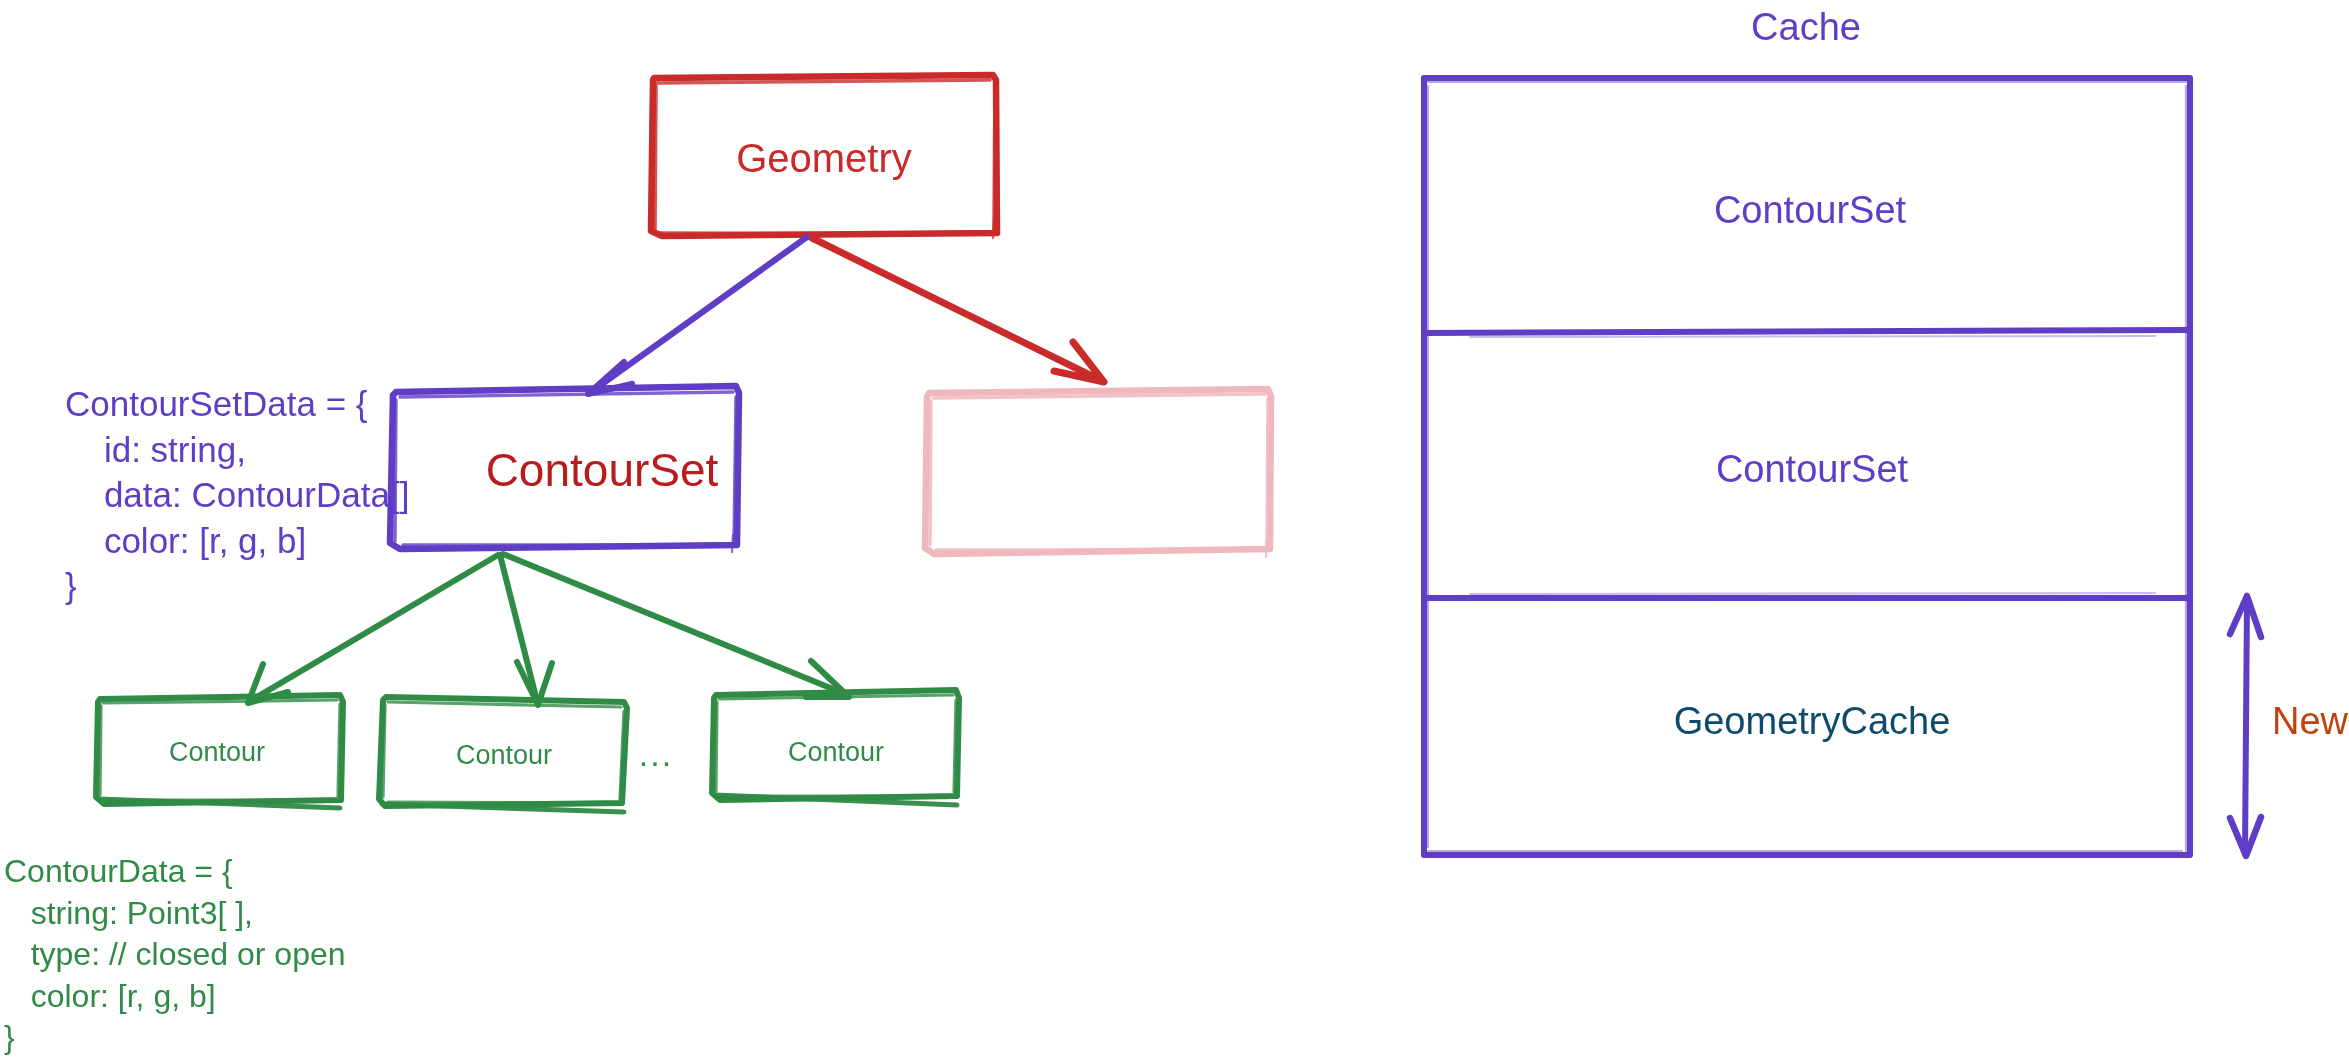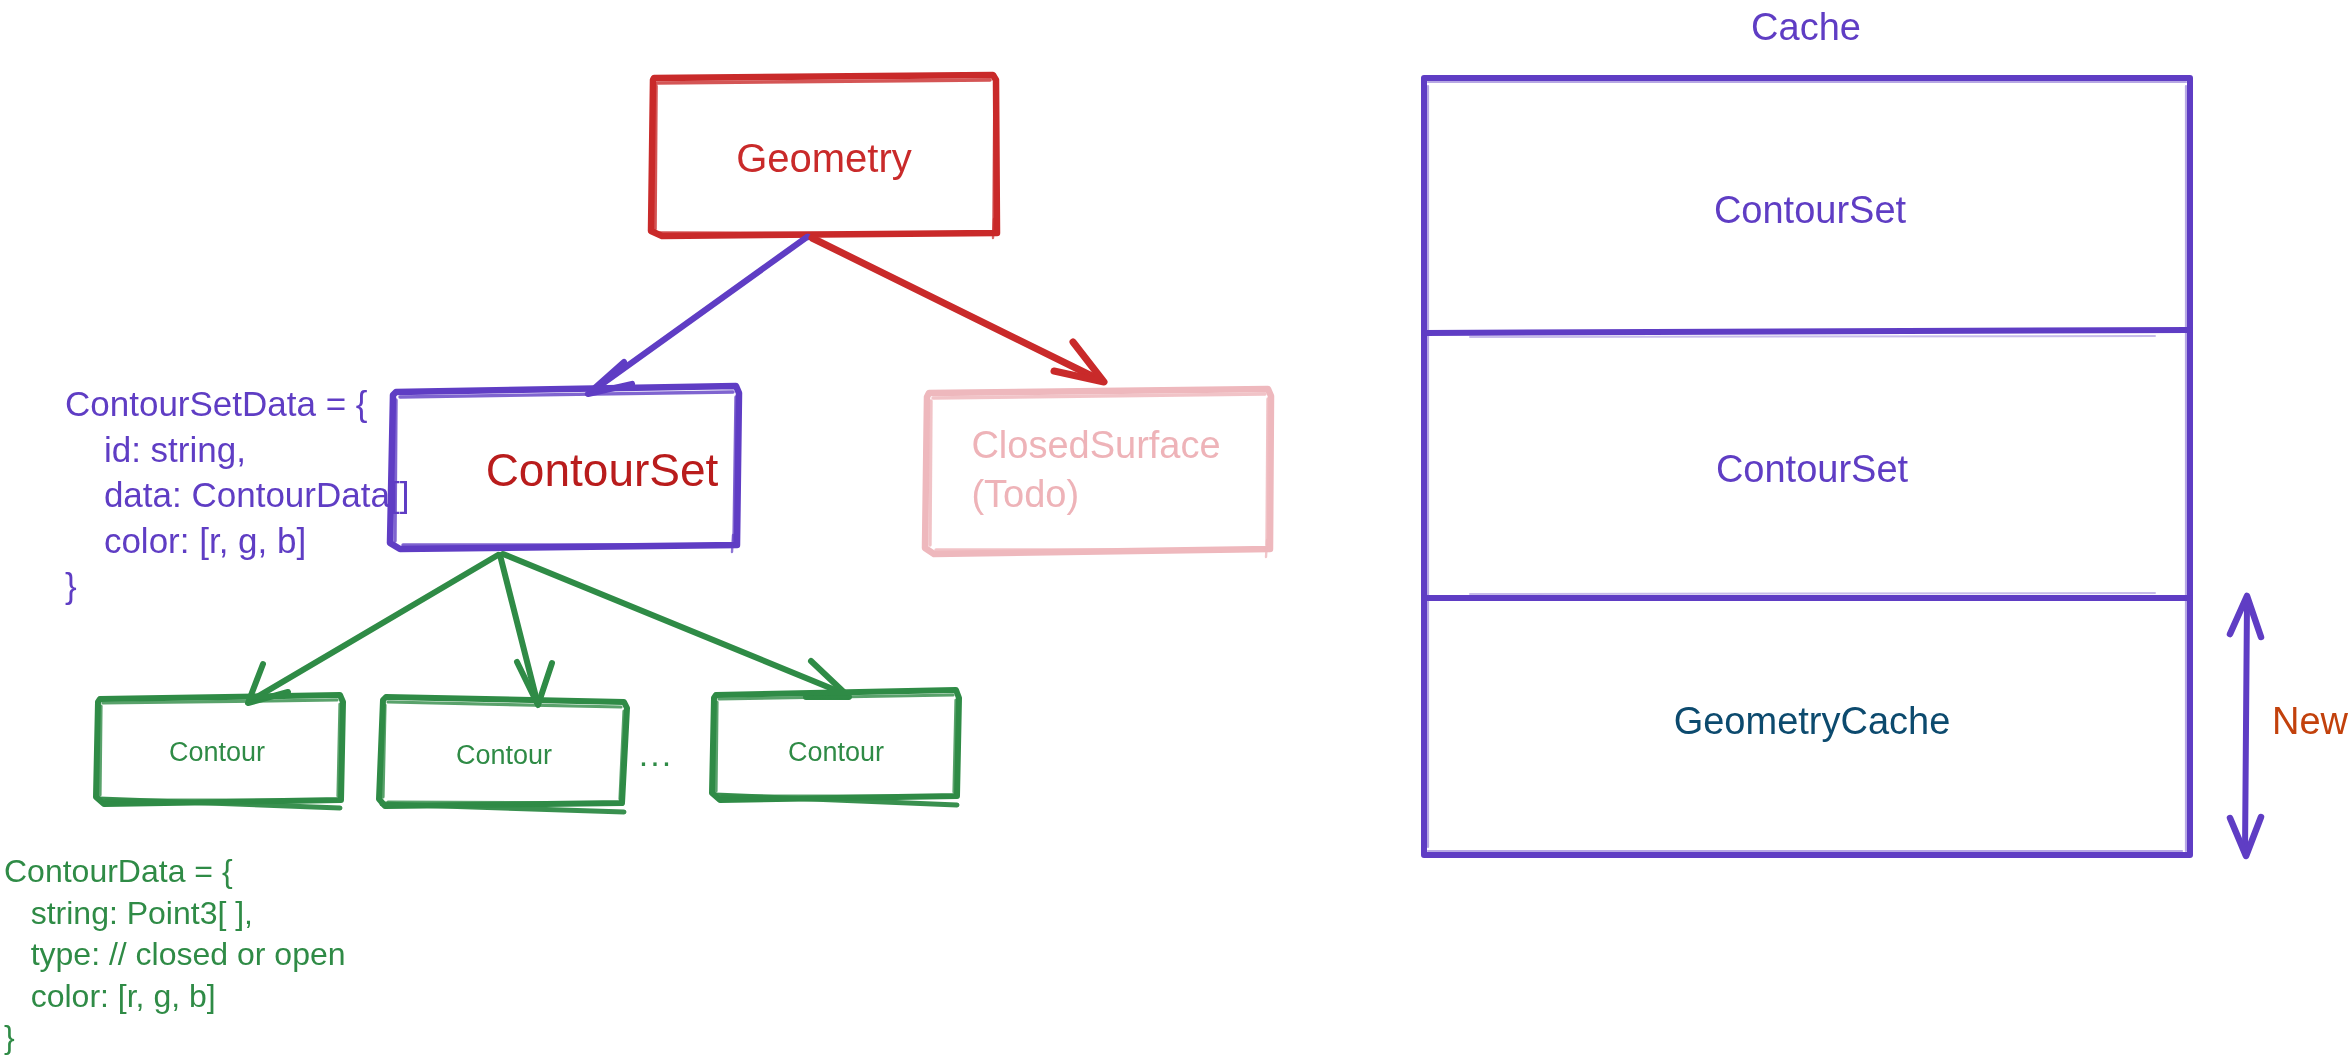--- a/index.html
+++ b/index.html
@@ -128,22 +128,20 @@
       <path d="M2247 601 L2245 853" fill="none" stroke="#5f3dc4" stroke-width="6" stroke-linecap="round" stroke-linejoin="round"></path>
       <path d="M2230 634 L2247 596 L2261 637" fill="none" stroke="#5f3dc4" stroke-width="6.5" stroke-linecap="round" stroke-linejoin="round"></path>
       <path d="M2230 818 L2246 856 L2261 817" fill="none" stroke="#5f3dc4" stroke-width="6.5" stroke-linecap="round" stroke-linejoin="round"></path>
     </g>
   </svg>
 
   <div class="lbl node-label" style="left:824px; top:158px; color:#c92a2a; font-size:40px;">Geometry</div>
 
   <div class="lbl node-label" style="left:566px; top:470px; color:#b91c1c; font-size:46px;margin-left:36px;">ContourSet</div>
 
-  <div class="lbl node-label code-block" style="left:1096px; top:470px; color:#eeb3b8; font-size:38px;">ClosedSurface
-(Todo)</div>
 
   <div class="lbl node-label" style="left:217px; top:752px; color:#2f8b46; font-size:27px;">Contour</div>
   <div class="lbl node-label" style="left:504px; top:755px; color:#2f8b46; font-size:27px;">Contour</div>
   <div class="lbl node-label" style="left:836px; top:752px; color:#2f8b46; font-size:27px;">Contour</div>
 
   <div class="lbl node-label" style="left:656px; top:755px; color:#2f8b46; font-size:34px; letter-spacing:2px;">...</div>
 
   <div class="lbl code-block" style="left:65px; top:381px; color:#5f3dc4; font-size:35px;"><span>ContourSetData = {
     id: string,
     data: ContourData[]

